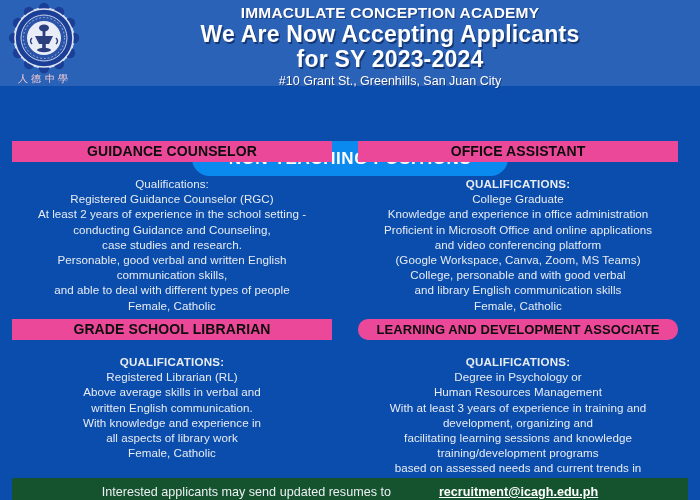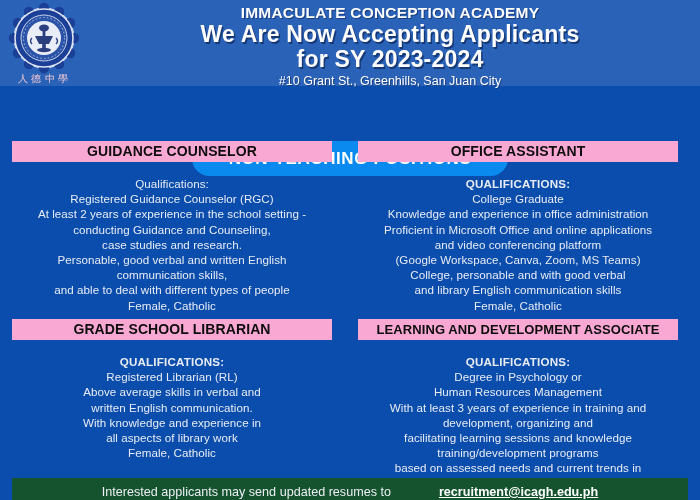--- a/index.html
+++ b/index.html
@@ -80,32 +80,32 @@
   }
 
   
   .card { position: absolute; }
   .card-col-left  { left: 12px;  width: 320px; }
   .card-col-right { left: 358px; width: 320px; }
   .row-top    { top: 141px; }
   .row-bottom { top: 319px; }
 
   .card-title {
-    background: #f9a8d4;
+    background: #ec4899;
     color: #0d0d0d;
     font-size: 14px;
     font-weight: bold;
     letter-spacing: 0.1px;
     text-align: center;
     height: 21px;
     line-height: 21px;
     overflow: hidden;
     white-space: nowrap;
   }
-  .card-title.small { font-size: 13px; }
+  .card-title.small { font-size: 13px; border-radius: 10px; }
 
   .card-body {
     color: #E8ECF2;
     text-align: center;
     font-size: 11.6px;
     line-height: 15.2px;
     padding-top: 14px;
     letter-spacing: 0.05px;
   }
   .card-body .q-head {

